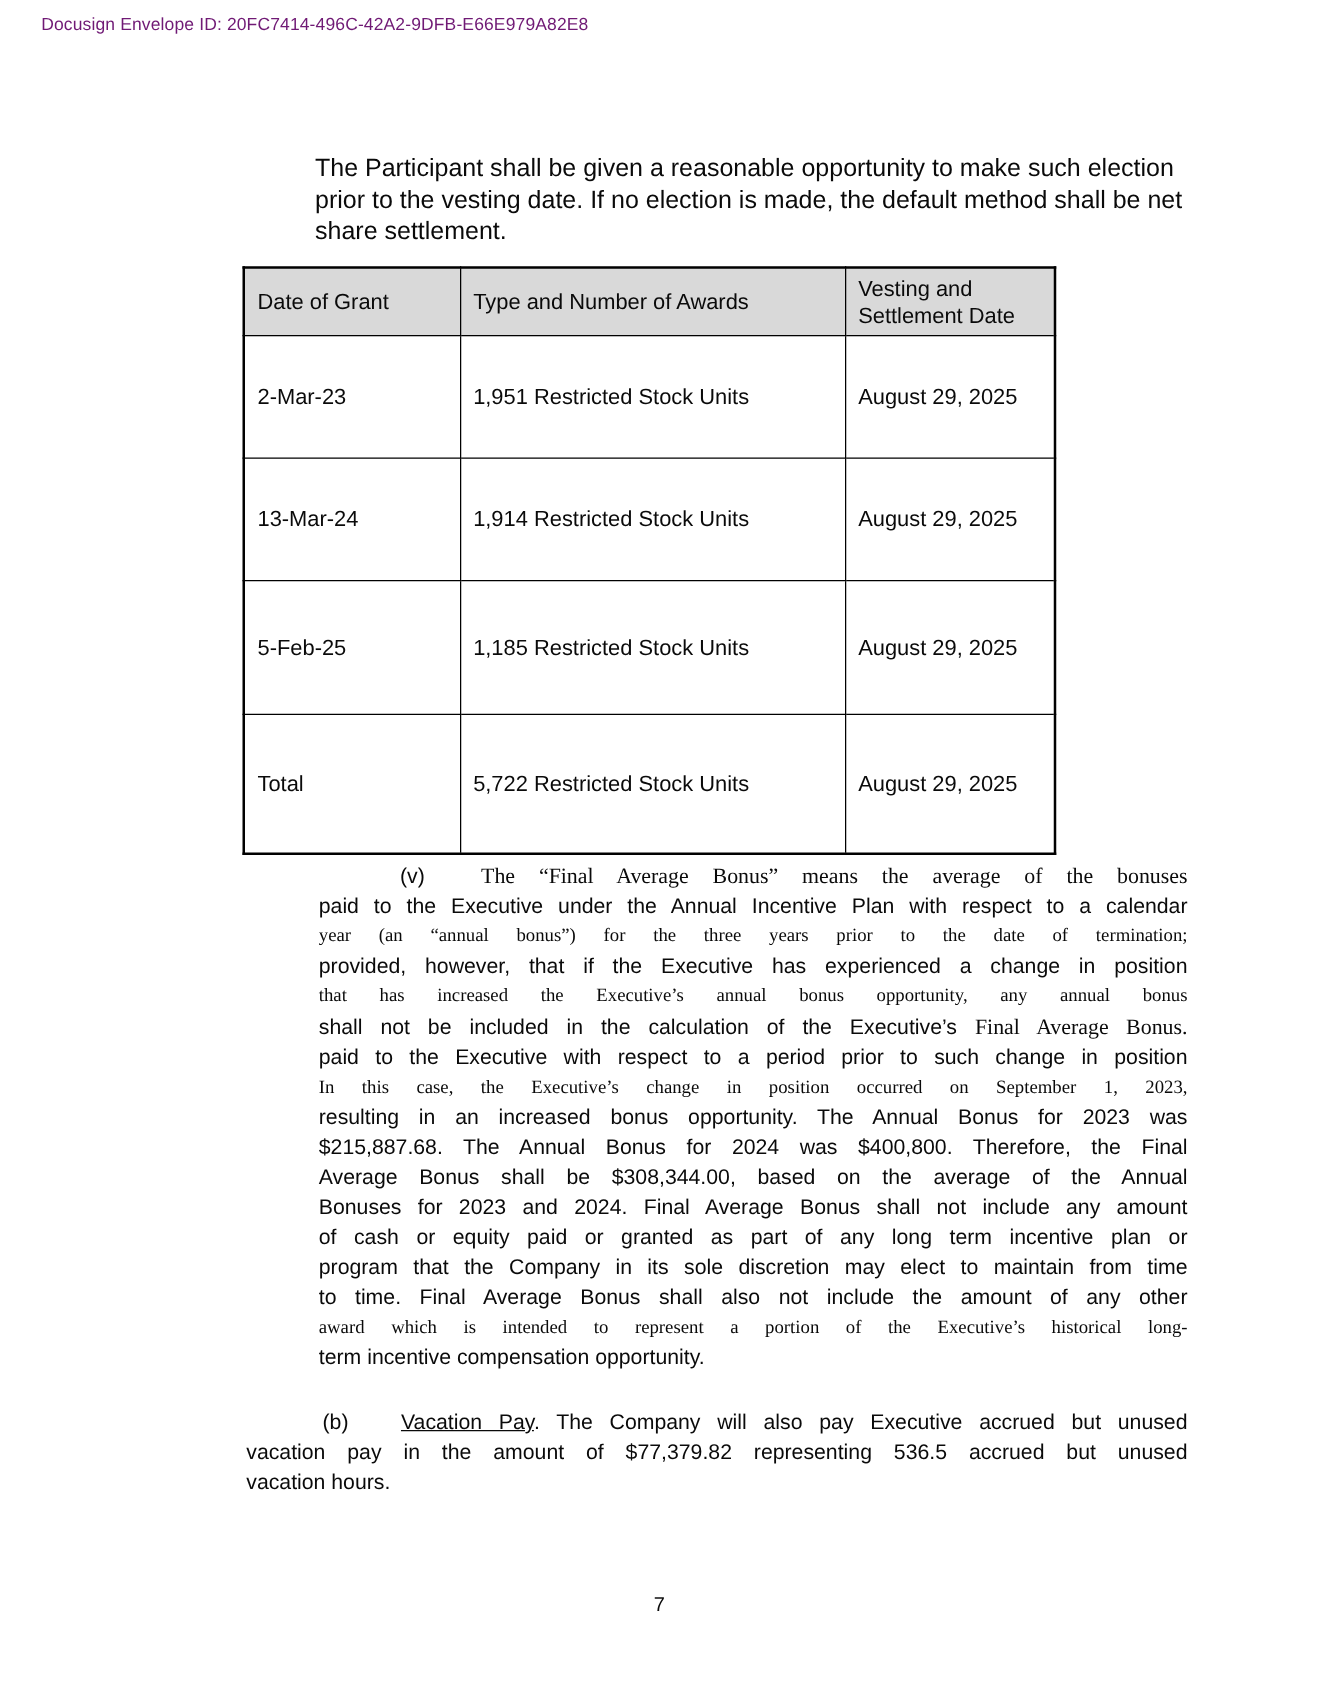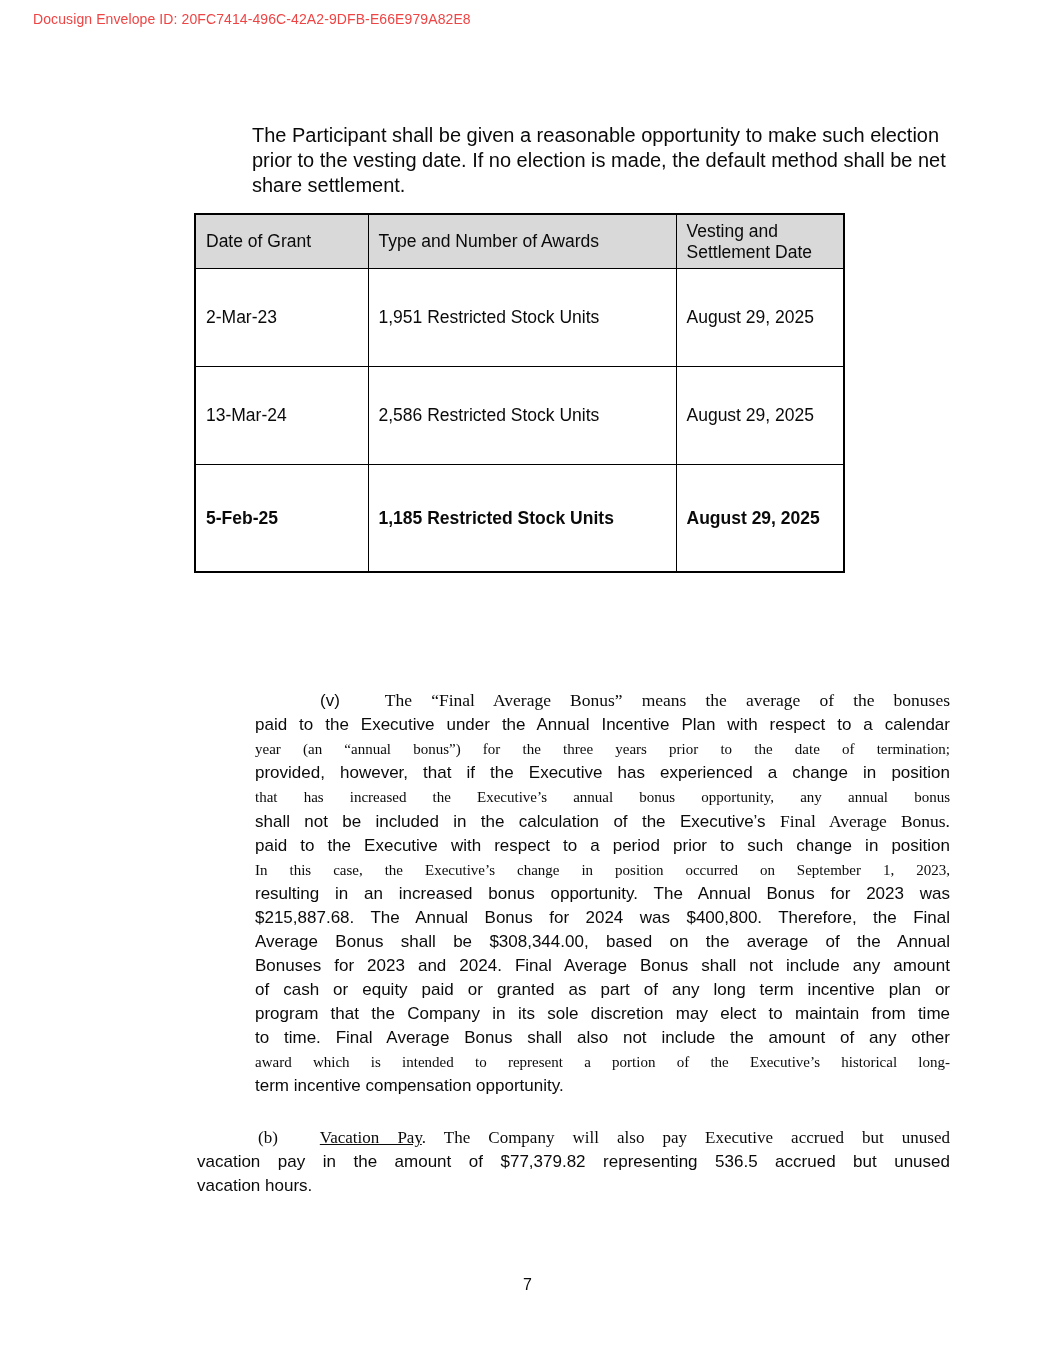--- a/index.html
+++ b/index.html
@@ -7,21 +7,21 @@
     position:relative;
     width:1055px;height:1365px;
     background:#ffffff;
     font-family:"Liberation Sans",sans-serif;
     color:#0a0a0a;
     overflow:hidden;
     margin:0 auto;
   }
   .envelope{
     position:absolute;left:33px;top:11px;
-    font-size:14px;letter-spacing:.1px;color:#ef4444;
+    font-size:14px;letter-spacing:.1px;color:#701a75;
   }
   .intro{
     position:absolute;left:252px;top:123px;width:700px;
   }
   .intro .line{font-size:20px;line-height:25px;text-align:left;}
 
   table.awards{
     position:absolute;left:194px;top:213px;
     border-collapse:collapse;
     table-layout:fixed;
@@ -35,37 +35,37 @@
     text-align:left;
     vertical-align:middle;
     font-weight:400;
   }
   table.awards th{
     background:#d9d9d9;
     height:53px;
   }
   table.awards tr.r1 td{height:97px;margin-top:14px;}
   table.awards tr.r2 td{height:97px;}
-  table.awards tr.r3 td{height:106px;font-weight:bold;}
+  table.awards tr.r3 td{height:106px;}
   table.awards tr.r4 td{height:110px;}
   table.awards{border:2px solid #000;}
 
   .para{position:absolute;}
   .para .line{
     font-size:17px;line-height:24px;
     text-align:justify;text-align-last:justify;
     white-space:normal;
   }
   .para .line.last{text-align-last:left;}
   .serif{font-family:"Liberation Serif",serif;font-size:17.5px;}
   .line.serifline{font-family:"Liberation Serif",serif;font-size:15px;}
   .para-v{left:255px;top:688px;width:695px;}
   .para-b{left:197px;top:1126px;width:753px;}
   .indent-v{padding-left:65px;}
-  .indent-b{padding-left:61px;font-family:Liberation Serif, serif;}
+  .indent-b{padding-left:61px;}
   .tab45{display:inline-block;width:45px;}
   .tab42{display:inline-block;width:42px;}
   .u{text-decoration:underline;}
   .pagenum{
     position:absolute;left:0;top:1276px;width:100%;
     text-align:center;font-size:16px;
   }
 </style>
 </head>
 <body>
@@ -92,26 +92,31 @@
       <th>Type and Number of Awards</th>
       <th>Vesting and Settlement Date</th>
     </tr>
     <tr class="r1">
       <td>2-Mar-23</td>
       <td>1,951 Restricted Stock Units</td>
       <td>August 29, 2025</td>
     </tr>
     <tr class="r2">
       <td>13-Mar-24</td>
-      <td>2,586 Restricted Stock Units</td>
+      <td>1,914 Restricted Stock Units</td>
       <td>August 29, 2025</td>
     </tr>
     <tr class="r3">
       <td>5-Feb-25</td>
       <td>1,185 Restricted Stock Units</td>
+      <td>August 29, 2025</td>
+    </tr>
+    <tr class="r4">
+      <td>Total</td>
+      <td>5,722 Restricted Stock Units</td>
       <td>August 29, 2025</td>
     </tr>
   </tbody>
     </table>
 
   <div class="para para-v">
     <div class="line indent-v"><span>(v)</span><span class="tab45"></span><span class="serif">The “Final Average Bonus” means the average of the bonuses</span></div>
     <div class="line">paid to the Executive under the Annual Incentive Plan with respect to a calendar</div>
     <div class="line serifline">year (an “annual bonus”) for the three years prior to the date of termination;</div>
     <div class="line">provided, however, that if the Executive has experienced a change in position</div>

